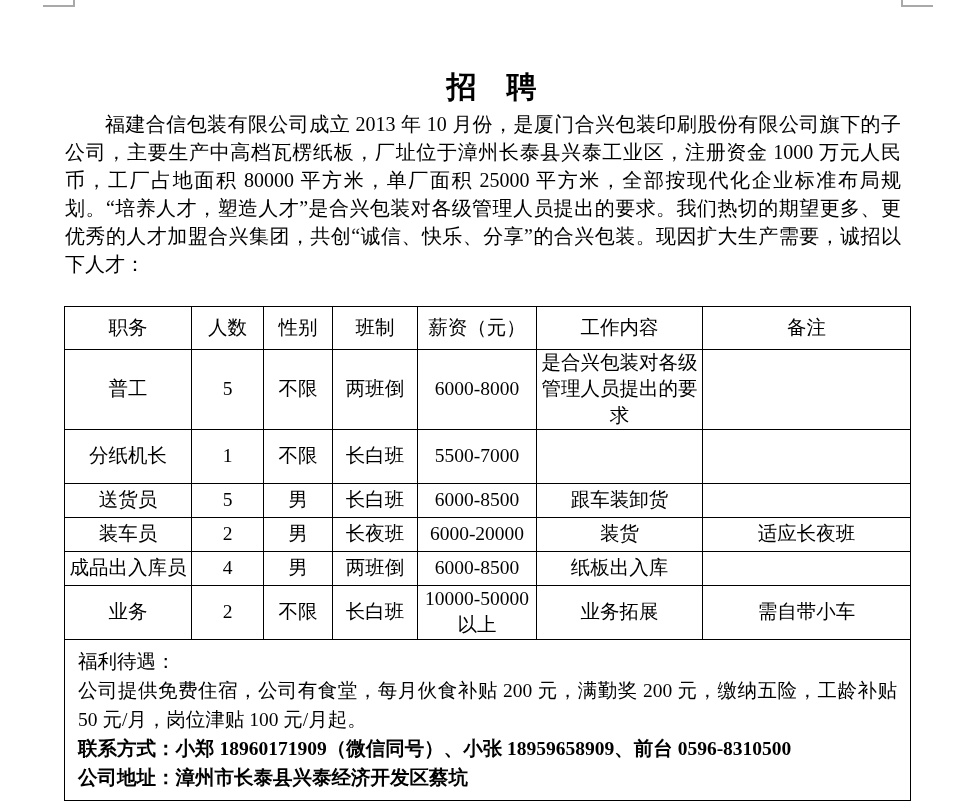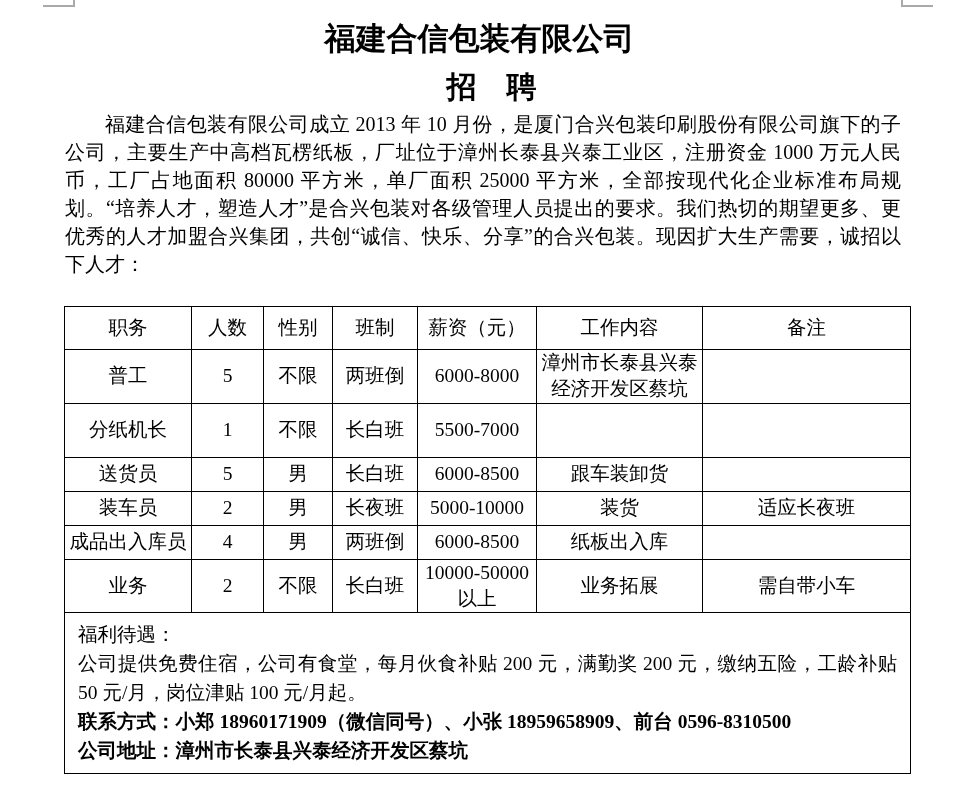--- a/index.html
+++ b/index.html
@@ -96,21 +96,20 @@
   }
   .bold-line { font-weight: bold; }
 </style>
 </head>
 <body>
 
 <div class="page">
   <div class="crop-mark crop-left"></div>
   <div class="crop-mark crop-right"></div>
 
-  <h1 class="doc-title">福建合信包装有限公司</h1>
   <h2 class="doc-subtitle">招　聘</h2>
 
   <p class="intro">福建合信包装有限公司成立 2013 年 10 月份，是厦门合兴包装印刷股份有限公司旗下的子公司，主要生产中高档瓦楞纸板，厂址位于漳州长泰县兴泰工业区，注册资金 1000 万元人民币，工厂占地面积 80000 平方米，单厂面积 25000 平方米，全部按现代化企业标准布局规划。“培养人才，塑造人才”是合兴包装对各级管理人员提出的要求。我们热切的期望更多、更优秀的人才加盟合兴集团，共创“诚信、快乐、分享”的合兴包装。现因扩大生产需要，诚招以下人才：</p>
 
   <table class="jobs-table">
     <colgroup>
       <col style="width:127px">
       <col style="width:72px">
       <col style="width:69px">
       <col style="width:85px">
@@ -129,21 +128,21 @@
           <th>备注</th>
         </tr>
     </thead>
     <tbody class="rows">
         <tr>
           <td>普工</td>
           <td>5</td>
           <td>不限</td>
           <td>两班倒</td>
           <td>6000-8000</td>
-          <td>漳州市长泰县兴泰经济开发区蔡坑</td>
+          <td>是合兴包装对各级管理人员提出的要求</td>
           <td></td>
         </tr>
         <tr>
           <td>分纸机长</td>
           <td>1</td>
           <td>不限</td>
           <td>长白班</td>
           <td>5500-7000</td>
           <td></td>
           <td></td>
@@ -155,21 +154,21 @@
           <td>长白班</td>
           <td>6000-8500</td>
           <td>跟车装卸货</td>
           <td></td>
         </tr>
         <tr>
           <td>装车员</td>
           <td>2</td>
           <td>男</td>
           <td>长夜班</td>
-          <td>5000-10000</td>
+          <td>6000-20000</td>
           <td>装货</td>
           <td>适应长夜班</td>
         </tr>
         <tr>
           <td>成品出入库员</td>
           <td>4</td>
           <td>男</td>
           <td>两班倒</td>
           <td>6000-8500</td>
           <td>纸板出入库</td>

